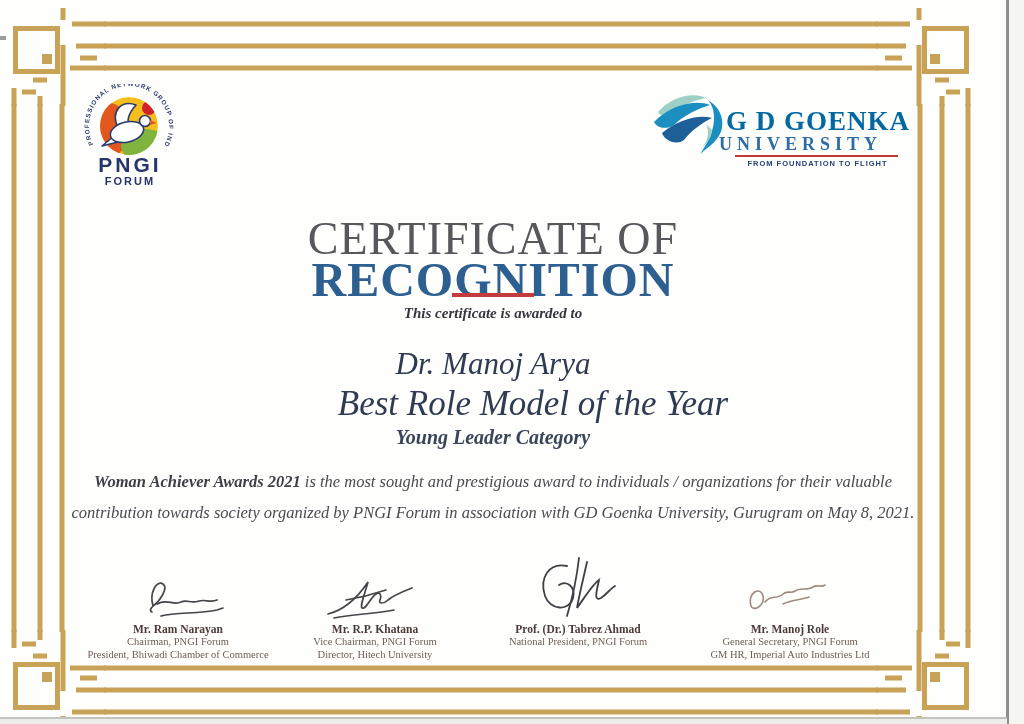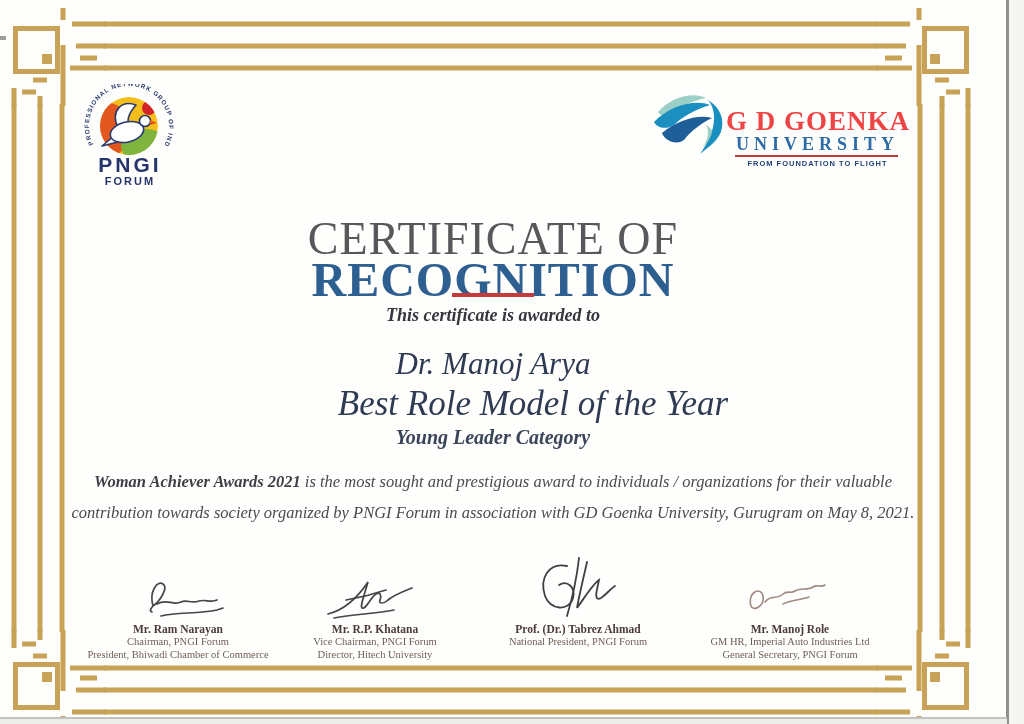--- a/index.html
+++ b/index.html
@@ -10,41 +10,41 @@
   .photo-edge-right{left:1006px;top:0;width:3px;height:724px;background:#8f8f8c;}
   .photo-margin-right{left:1009px;top:0;width:15px;height:724px;background:#f5f5f2;}
   .photo-edge-bottom{left:0;top:717px;width:1007px;height:2px;background:#c2c2bf;}
   .photo-margin-bottom{left:0;top:719px;width:1007px;height:5px;background:#ededeb;}
   .photo-tick-left{left:0;top:36px;width:6px;height:4px;background:#9c9c9a;}
   
   .cline{left:0;width:986px;text-align:center;}
   .title-line1{top:212px;font-size:46px;letter-spacing:1px;color:#58585c;}
   .title-line2{top:252px;font-size:48px;letter-spacing:1px;color:#2d5f90;font-weight:600;}
   .title-underline{left:452px;top:293px;width:82px;height:4px;background:#c43b3c;}
-  .awarded-line{top:305px;font-size:18px;font-style:italic;font-weight:700;color:#35363e;}
+  .awarded-line{top:305px;font-size:15px;font-style:italic;font-weight:700;color:#35363e;}
   .recipient-name{top:346px;font-size:31px;font-style:italic;color:#2f3b52;}
   .award-title{top:384px;font-size:35px;font-style:italic;color:#2f3b52;padding-left:40px;}
   .award-category{top:426px;font-size:20px;font-style:italic;font-weight:700;color:#3a4559;font-family:Liberation Serif, serif;}
   .body-par{left:68px;top:466px;width:850px;text-align:center;font-size:16.5px;
             font-style:italic;color:#4a4a52;line-height:31px;}
   .body-par b{color:#3f3f47;}
   
   .pngi{left:68px;top:84px;width:124px;height:120px;}
   .pngi-name{left:68px;top:153px;width:124px;text-align:center;
              font-family:"Liberation Sans",sans-serif;font-weight:bold;font-size:21px;
              letter-spacing:3px;color:#26356b;}
   .pngi-forum{left:68px;top:175px;width:124px;text-align:center;
              font-family:"Liberation Sans",sans-serif;font-weight:bold;font-size:11px;
              letter-spacing:2px;color:#26356b;}
   
   .goenka{left:650px;top:86px;width:270px;height:90px;}
   .g-bird{left:0;top:0;}
   .g-name{left:76px;top:20px;width:180px;font-size:27px;font-weight:700;
-          letter-spacing:1px;color:#ef4444;white-space:nowrap;}
-  .g-univ{left:85px;top:48px;width:165px;text-align:center;font-size:18px;
+          letter-spacing:1px;color:#0369a1;white-space:nowrap;}
+  .g-univ{left:68px;top:48px;width:165px;text-align:center;font-size:18px;
           letter-spacing:5px;color:#2e6ca8;font-weight:600;}
   .g-line{left:85px;top:69px;width:163px;height:2px;background:#c13a3a;}
   .g-tag{left:85px;top:73px;width:165px;text-align:center;
          font-family:Liberation Sans, sans-serif;font-size:7.5px;font-weight:bold;
          letter-spacing:1px;color:#24427a;}
   
   .sig-block{top:556px;width:240px;text-align:center;}
   .sig-draw{height:64px;display:flex;align-items:flex-end;justify-content:center;}
   .sig-name{font-size:11.5px;font-weight:700;color:#4a3a38;line-height:14px;margin-top:2px;}
   .sig-role{font-size:10.5px;color:#6d5e55;line-height:12.5px;}
@@ -190,15 +190,15 @@
 
 <div class="abs sig-block sb4">
   <div class="sig-draw">
     <svg width="110" height="44" viewBox="0 0 110 44" fill="none" stroke="#a08a80" stroke-width="1.6" stroke-linecap="round">
       <path d="M16,30 C12,16 26,10 28,20 C30,30 18,36 16,30"></path>
       <path d="M30,26 C36,18 42,24 48,18 C52,14 56,18 60,15 C66,11 72,15 78,11 C82,8 86,12 90,9"></path>
       <path d="M48,28 C56,24 66,24 74,21"></path>
     </svg>
   </div>
   <div class="sig-name">Mr. Manoj Role</div>
+  <div class="sig-role">General Secretary, PNGI Forum</div>
   <div class="sig-role">GM HR, Imperial Auto Industries Ltd</div>
-  <div class="sig-role">General Secretary, PNGI Forum</div>
 </div>
 
 </body></html>

